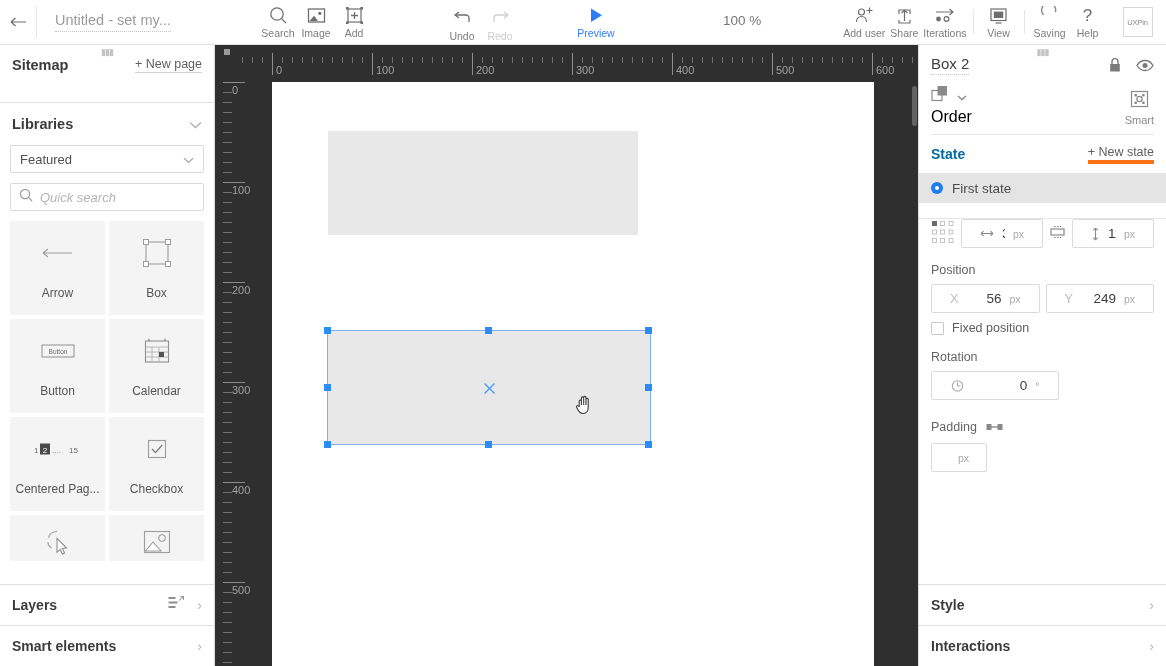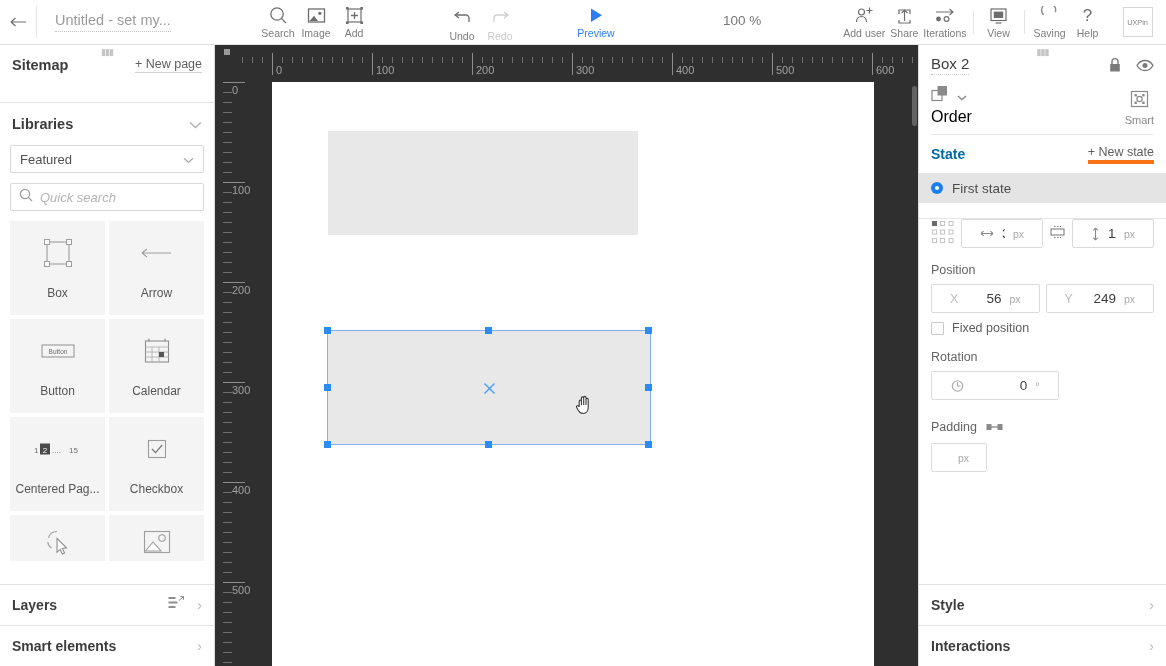--- a/index.html
+++ b/index.html
@@ -416,37 +416,37 @@
           <circle cx="6" cy="6" r="4.6" stroke="#9a9a9a" stroke-width="1.2" fill="none"></circle>
           <path d="M9.4 9.4L13 13" stroke="#9a9a9a" stroke-width="1.2"></path>
         </svg>
       </span>
       <span class="ph">Quick search</span>
     </div>
 
     <div class="tiles">
       <div class="tile">
         <span class="tico">
+          <svg width="32" height="14" viewBox="0 0 32 14">
+            <path d="M1 7h29M1 7l5-4M1 7l5 4" stroke="#9d9d9d" stroke-width="1.1" fill="none"></path>
+          </svg>
+        </span>
+        <span class="tlbl">Arrow</span>
+      </div>
+      <div class="tile">
+        <span class="tico">
           <svg width="30" height="28" viewBox="0 0 30 28">
             <rect x="4" y="3" width="22" height="22" stroke="#9d9d9d" stroke-width="1.1" fill="none"></rect>
             <rect x="1.5" y="0.5" width="5" height="5" stroke="#9d9d9d" stroke-width="1" fill="#fff"></rect>
             <rect x="23.5" y="0.5" width="5" height="5" stroke="#9d9d9d" stroke-width="1" fill="#fff"></rect>
             <rect x="1.5" y="22.5" width="5" height="5" stroke="#9d9d9d" stroke-width="1" fill="#fff"></rect>
             <rect x="23.5" y="22.5" width="5" height="5" stroke="#9d9d9d" stroke-width="1" fill="#fff"></rect>
           </svg>
         </span>
         <span class="tlbl">Box</span>
-      </div>
-      <div class="tile">
-        <span class="tico">
-          <svg width="32" height="14" viewBox="0 0 32 14">
-            <path d="M1 7h29M1 7l5-4M1 7l5 4" stroke="#9d9d9d" stroke-width="1.1" fill="none"></path>
-          </svg>
-        </span>
-        <span class="tlbl">Arrow</span>
       </div>
       <div class="tile">
         <span class="tico">
           <svg width="34" height="16" viewBox="0 0 34 16">
             <rect x="1" y="2" width="32" height="12" stroke="#8f8f8f" stroke-width="1" fill="none"></rect>
             <text x="17" y="11" font-size="6.5" fill="#6e6e6e" text-anchor="middle" font-family="Liberation Sans, sans-serif">Button</text>
           </svg>
         </span>
         <span class="tlbl">Button</span>
       </div>

